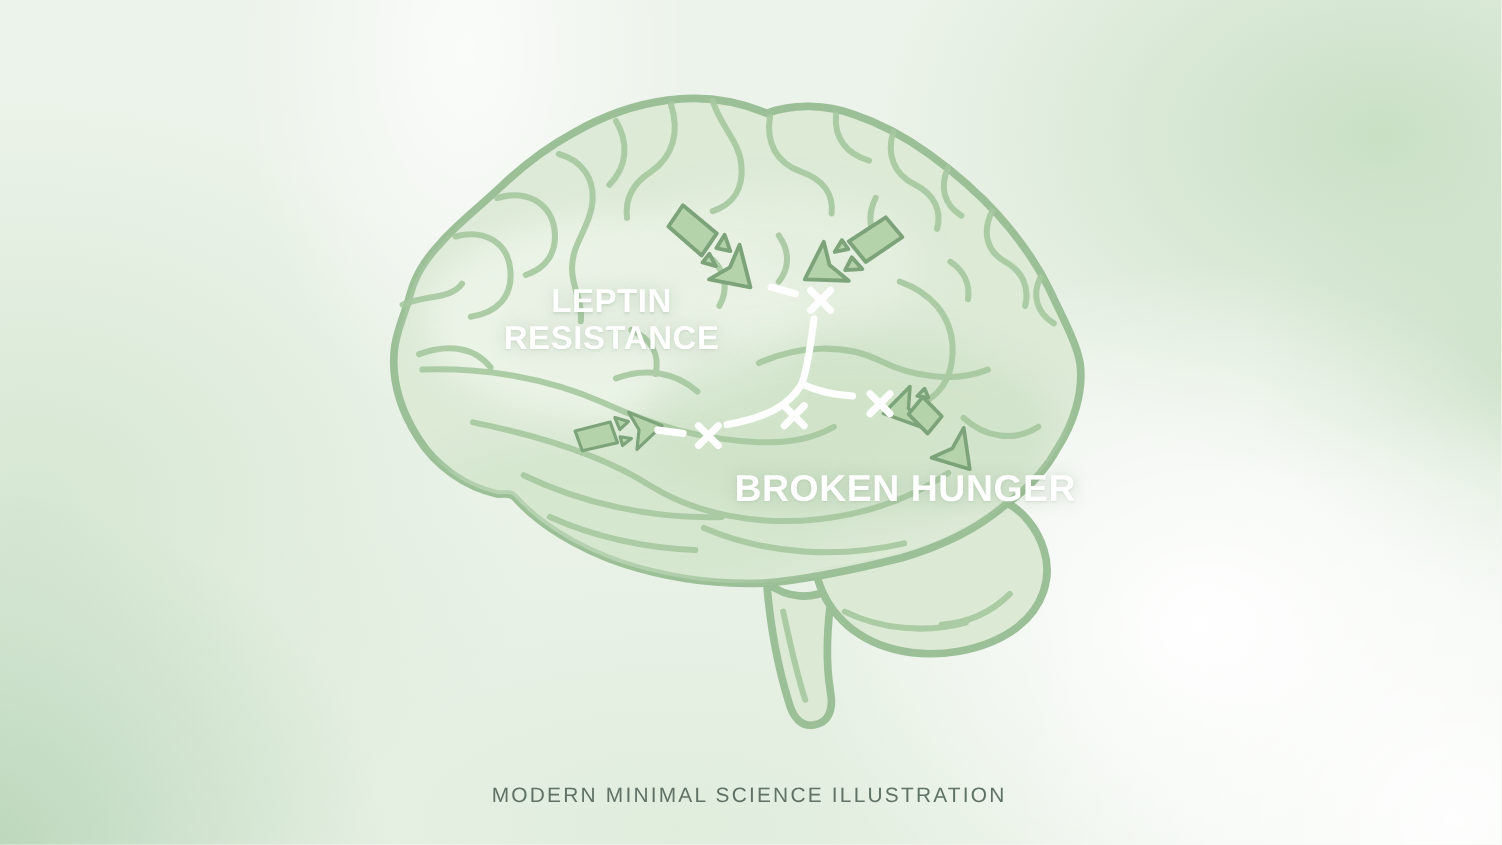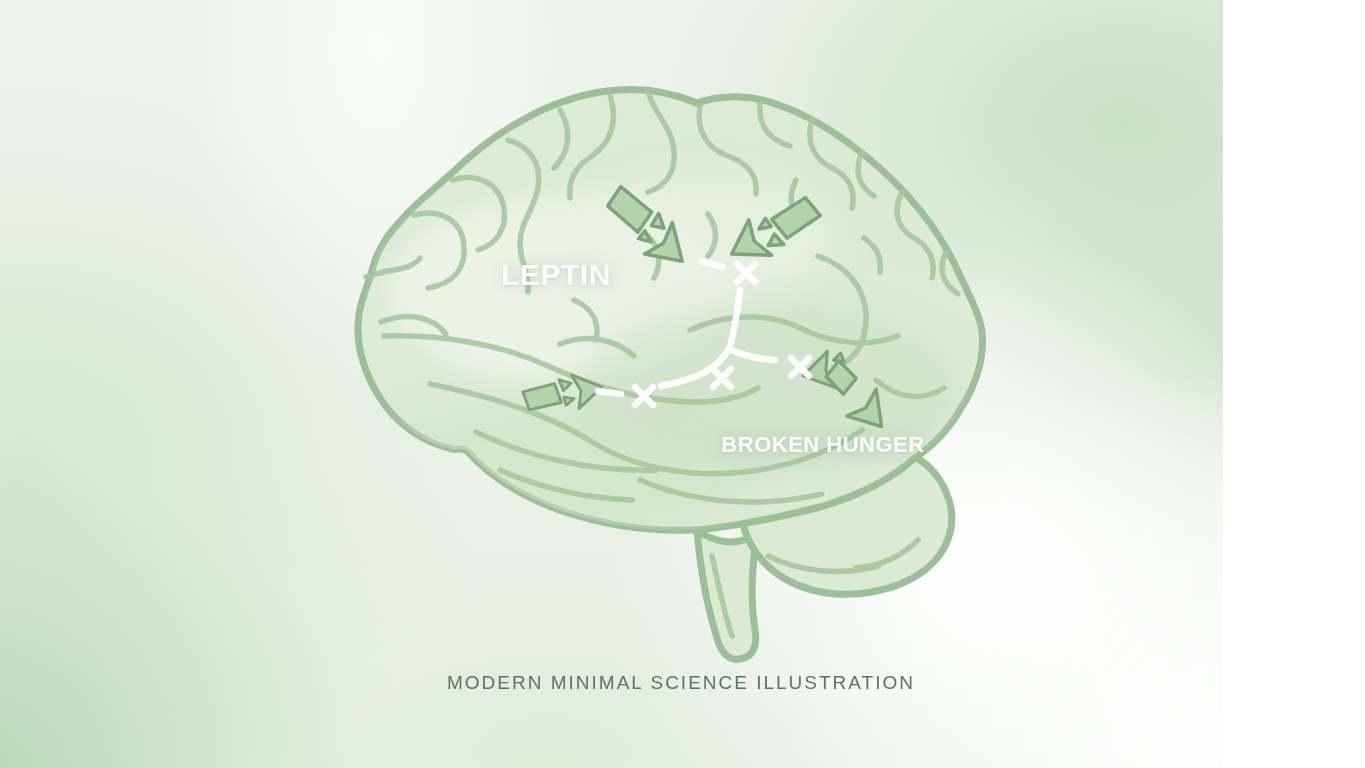--- a/index.html
+++ b/index.html
@@ -1,42 +1,42 @@
 <!DOCTYPE html>
 <html><head>
 <meta charset="utf-8">
 <style>
   html,body{margin:0;padding:0;}
   body{
     width:1365px;height:768px;overflow:hidden;
     font-family:"Liberation Sans","DejaVu Sans",sans-serif;
   }
   .stage{
-    position:relative;width:1223px;height:768px;overflow:hidden;
+    position:relative;width:1365px;height:768px;overflow:hidden;
     background-color:#ecf3ea;
     background-image:
       radial-gradient(ellipse 300px 520px at 31% 6%,  rgba(255,255,255,.75), rgba(255,255,255,0) 68%),
       radial-gradient(ellipse 520px 460px at 80% 74%, rgba(255,255,255,.97), rgba(255,255,255,0) 72%),
       radial-gradient(ellipse 560px 520px at 97% 97%, rgba(255,255,255,.9),  rgba(255,255,255,0) 72%),
       radial-gradient(ellipse 620px 430px at 92% 16%, rgba(199,223,195,.95), rgba(199,223,195,0) 74%),
       radial-gradient(ellipse 340px 300px at 101% 44%,rgba(205,226,201,.85), rgba(205,226,201,0) 72%),
       radial-gradient(ellipse 540px 470px at -3% 103%,rgba(180,211,180,.95), rgba(180,211,180,0) 74%),
       radial-gradient(ellipse 640px 520px at 2% 60%,  rgba(208,228,204,.8),  rgba(208,228,204,0) 72%),
       radial-gradient(ellipse 900px 420px at 45% 98%, rgba(214,232,210,.55), rgba(214,232,210,0) 75%);
   }
   svg.art{position:absolute;left:0;top:0;}
   .label{
     position:absolute;color:#fff;font-weight:bold;text-align:center;
     white-space:nowrap;transform:translateX(-50%);
     text-shadow:0 0 14px rgba(140,170,140,.35), 0 1px 2px rgba(140,170,140,.25);
   }
   .label-leptin{left:556px;top:258px;font-size:30px;line-height:33px;letter-spacing:.5px;}
-  .label-hunger{left:823px;top:428px;font-size:22px;line-height:33px;letter-spacing:.5px;}
+  .label-hunger{left:823px;top:428px;font-size:34px;line-height:33px;letter-spacing:.5px;}
   .caption{
-    position:absolute;left:681px;top:672px;transform:translateX(-50%);
+    position:absolute;left:681px;top:713px;transform:translateX(-50%);
     font-size:19px;letter-spacing:2px;color:#5f7265;white-space:nowrap;font-weight:400;
   }
 </style>
 </head>
 <body>
 
 <div class="stage">
 
   <svg class="art" width="1365" height="768" viewBox="0 0 1365 768">
     <defs>
@@ -181,20 +181,21 @@
       </g>
       <g>
         <path d="M 635,387 L 653,405"></path>
           <path d="M 653,387 L 635,405"></path>
       </g>
     </g>
   </svg>
 
   <div class="label label-leptin">
     <div>LEPTIN</div>
+    <div>RESISTANCE</div>
   </div>
 
   <div class="label label-hunger">
     <div>BROKEN HUNGER</div>
   </div>
 
   <div class="caption">MODERN MINIMAL SCIENCE ILLUSTRATION</div>
 
 </div>
 

